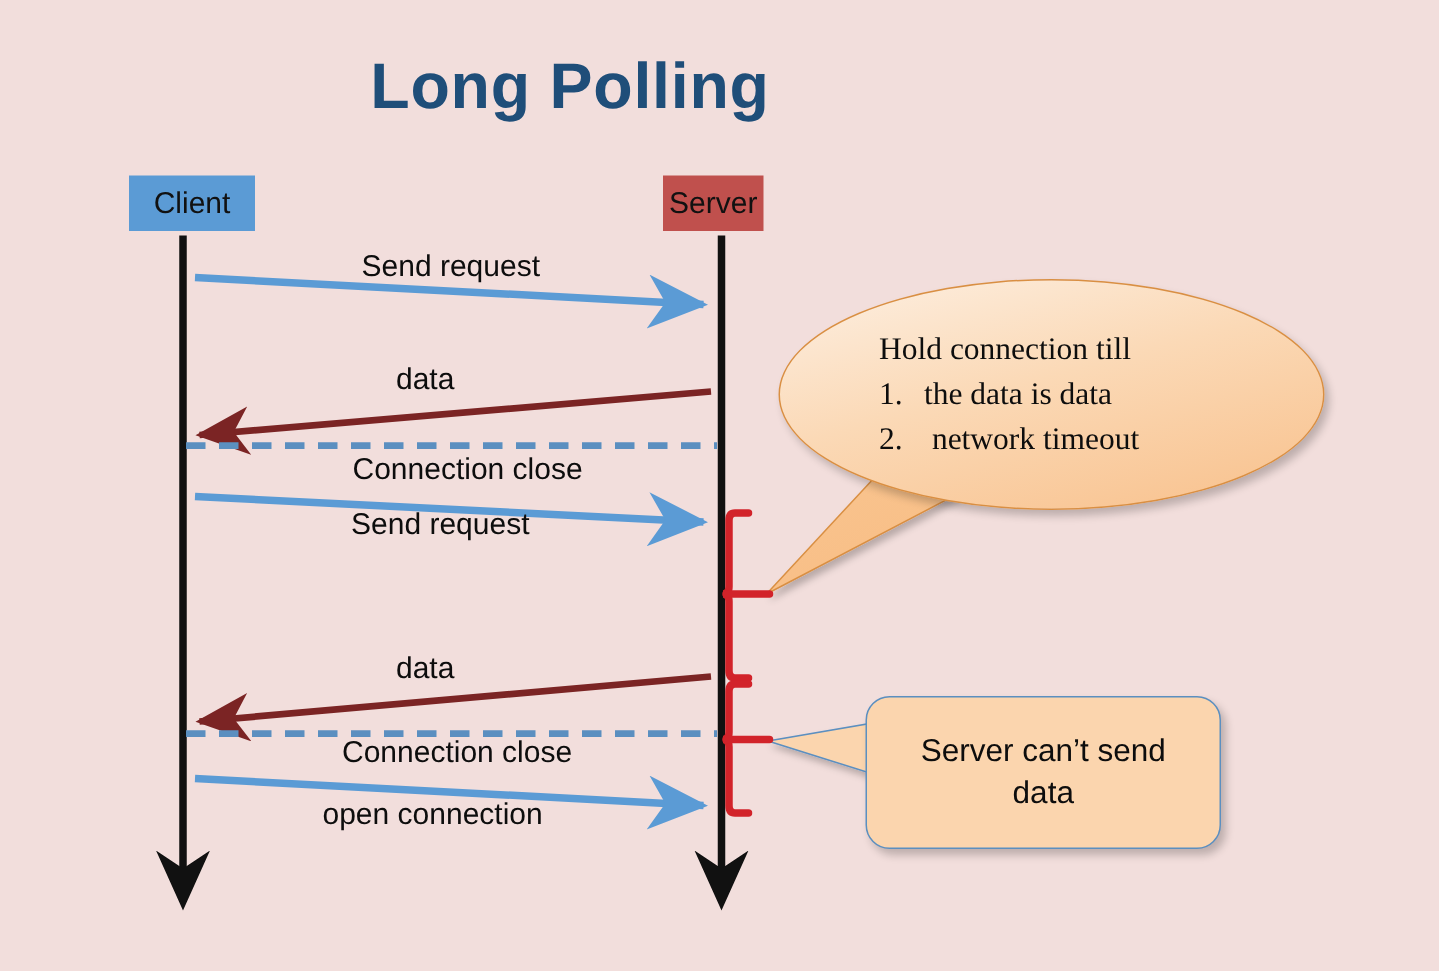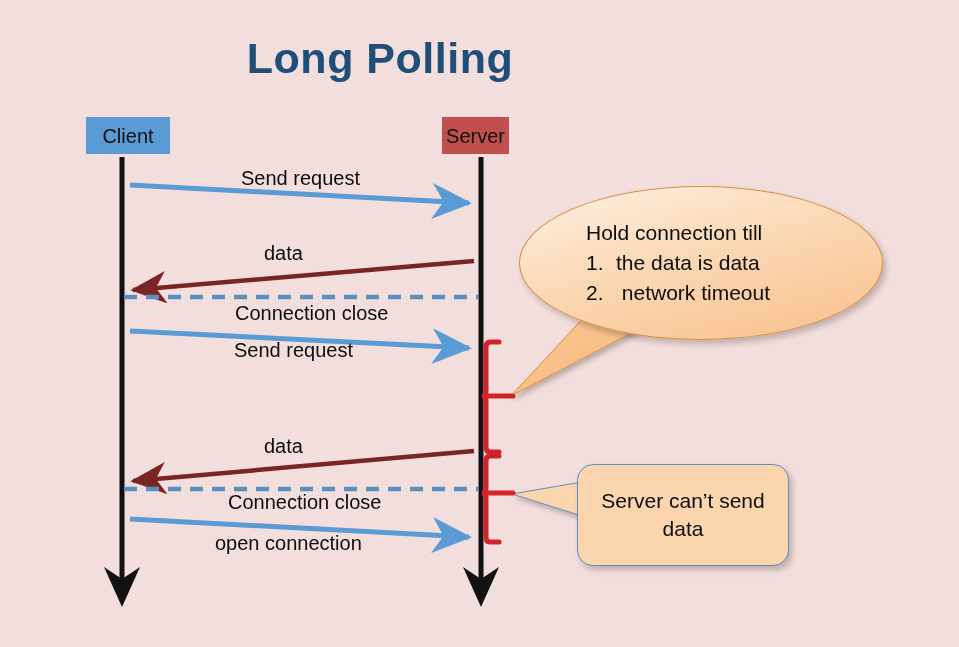--- a/index.html
+++ b/index.html
@@ -84,39 +84,40 @@
     height: 154px;
     border-radius: 50%;
     background: linear-gradient(165deg, #fdf0e3 0%, #fbd9b6 45%, #f8c08b 100%);
     border: 1px solid #d98f43;
     box-sizing: border-box;
     display: flex;
     flex-direction: column;
     justify-content: center;
     box-shadow: 3px 4px 6px rgba(0,0,0,0.22);
     z-index: 5;
+    font-family: Liberation Serif, serif;
   }
   .callout-oval .line {
     font-size: 21px;
     color: #0d0d0d;
     padding-left: 66px;
     line-height: 1.42;
     white-space: nowrap;
   }
   .callout-oval .num {
     display: inline-block;
     width: 30px;
   }
 
   
   .callout-rect {
     position: absolute;
     left: 577px;
     top: 464px;
-    width: 212px;
+    width: 237px;
     height: 102px;
     border-radius: 16px;
     background: #fbd5ae;
     border: 1px solid #5b8fc0;
     box-sizing: border-box;
     display: flex;
     flex-direction: column;
     align-items: center;
     justify-content: center;
     box-shadow: 3px 4px 6px rgba(0,0,0,0.22);

